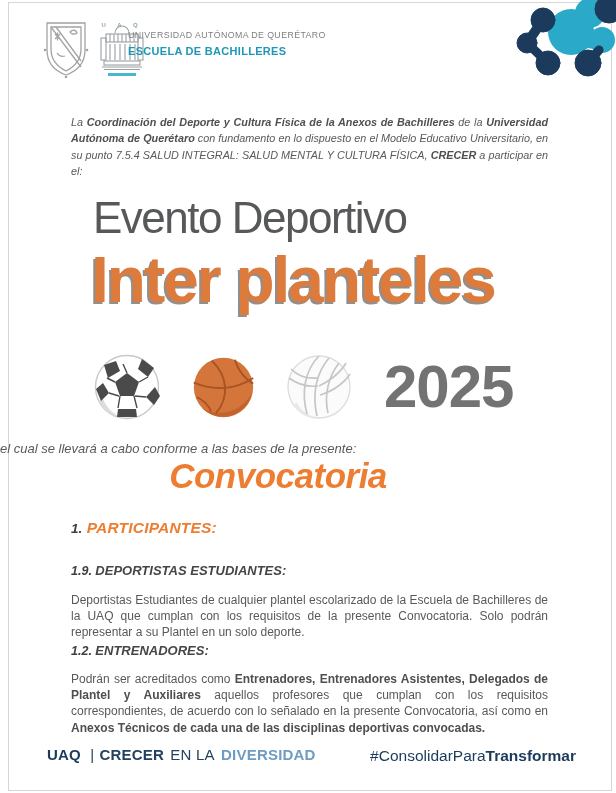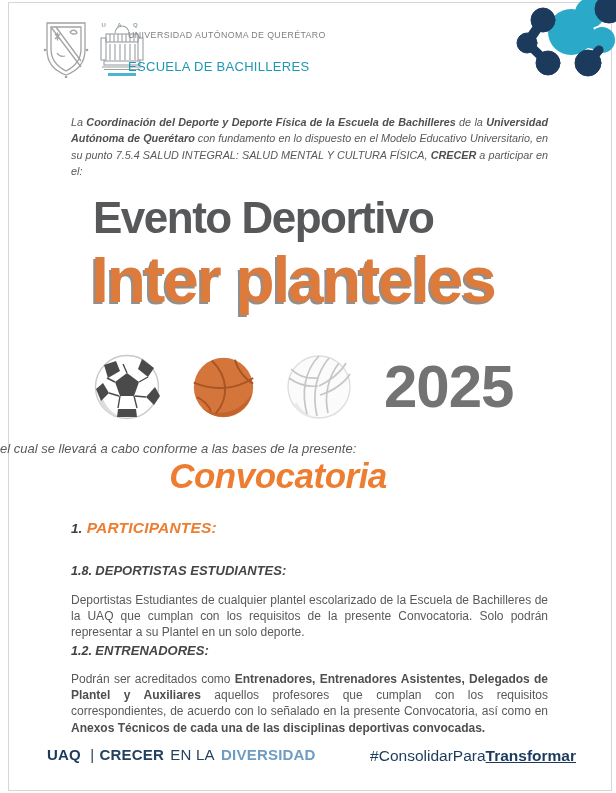--- a/index.html
+++ b/index.html
@@ -15,36 +15,36 @@
     border: 1px solid #d6d6d6;
     pointer-events: none;
   }
   
   .logos { position: absolute; left: 42px; top: 20px; display: flex; gap: 8px; }
   .header-text { position: absolute; left: 128px; top: 30px; }
   .university-name {
     font-size: 8.8px; letter-spacing: 0.4px; color: #7f7f7f; font-weight: 500;
   }
   .school-name {
-    font-size: 13px; letter-spacing: 0.3px; color: #1E98B4; font-weight: normal; margin-top: 19px;
+    font-size: 11px; letter-spacing: 0.3px; color: #1E98B4; font-weight: bold; margin-top: 5px;
   }
   .molecule { position: absolute; top: 0; right: 0; }
 
   
   .intro {
     position: absolute; left: 71px; top: 103px; width: 477px;
     font-size: 10.8px; line-height: 16.5px; color: #595959;
     font-style: italic; text-align: justify;
   }
   .intro b { color: #4f4f4f; }
 
   
   .title-evento {
     position: absolute; left: 93px; top: 193px;
-    font-size: 44px; font-weight: 700; letter-spacing: -1.5px;
+    font-size: 44px; font-weight: 400; letter-spacing: -1.5px;
     color: #57585A;
   }
   .title-inter {
     position: absolute; left: 91px; top: 243px;
     font-size: 64px; font-weight: 800; letter-spacing: -2px;
     color: #DD7B3C;
     text-shadow: -2px 2px 0 #8f8f8f;
   }
 
   
@@ -98,21 +98,21 @@
   }
   .f-uaq { font-weight: bold; color: #1B3A5C; }
   .f-div-bar { font-weight: 300; color: #1B3A5C; margin: 0 5px; }
   .f-crecer { font-weight: bold; }
   .f-enla { font-weight: 400; margin: 0 2px; }
   .f-diversidad { font-weight: bold; color: #6E9CC3; }
   .footer-right {
     position: absolute; right: 40px; top: 747px;
     font-size: 15.5px; color: #1B3A5C; white-space: nowrap;
   }
-  .f-hash-bold { font-weight: bold; text-decoration: underline; }
+  .f-hash-bold { font-weight: bold; }
 </style>
 </head>
 <body>
 
 <div class="page-frame"></div>
 
 <svg class="molecule" width="145" height="105" viewBox="0 0 145 105">
   <g fill="#2BA9C8">
     <circle cx="100" cy="32" r="23"></circle>
     <circle cx="119" cy="13" r="15"></circle>
@@ -162,21 +162,21 @@
     </g>
     <rect x="10" y="53" width="28" height="3" fill="#2BA9C8" opacity="0.85"></rect>
   </svg>
 </div>
 
 <div class="header-text">
   <div class="university-name">UNIVERSIDAD AUTÓNOMA DE QUERÉTARO</div>
   <div class="school-name">ESCUELA DE BACHILLERES</div>
 </div>
 
-<p class="intro"><span>La </span><b>Coordinación del Deporte y Deporte Física de la Escuela de Bachilleres</b><span> de la </span><b>Universidad Autónoma de Querétaro</b><span> con fundamento en lo dispuesto en el Modelo Educativo Universitario, en su punto 7.5.4 SALUD INTEGRAL: SALUD MENTAL Y CULTURA FÍSICA, </span><b>CRECER</b><span> a participar en el:</span></p>
+<p class="intro"><span>La </span><b>Coordinación del Deporte y Cultura Física de la Anexos de Bachilleres</b><span> de la </span><b>Universidad Autónoma de Querétaro</b><span> con fundamento en lo dispuesto en el Modelo Educativo Universitario, en su punto 7.5.4 SALUD INTEGRAL: SALUD MENTAL Y CULTURA FÍSICA, </span><b>CRECER</b><span> a participar en el:</span></p>
 
 <div class="title-evento">Evento Deportivo</div>
 <div class="title-inter">Inter planteles</div>
 
 <div class="balls-row">
   <svg class="ball" viewBox="0 0 70 70">
     <circle cx="34" cy="35" r="31.5" fill="#ffffff" stroke="#c9c9c9" stroke-width="1.4"></circle>
     <path d="M6 50 A31.5 31.5 0 0 0 30 66 A34 34 0 0 1 9 44 Z" fill="#dcdcdc"></path>
     <g fill="#4a4a4b">
       <path d="M34 21 L46 30 L41 44 L27 44 L22 30 Z"></path>
@@ -218,21 +218,21 @@
 
 <div class="subtitle">el cual se llevará a cabo conforme a las bases de la presente:</div>
 <div class="convocatoria">Convocatoria</div>
 
 <div class="section-heading sec1">
   <span class="sec-num">1.</span>
   <span class="sec-label">PARTICIPANTES:</span>
 </div>
 
 <div class="section-heading sec-sub sec11">
-  <span class="sec-num">1.8.</span>
+  <span class="sec-num">1.9.</span>
   <span class="sec-label">DEPORTISTAS ESTUDIANTES:</span>
 </div>
 <p class="body-par body1">Deportistas Estudiantes de cualquier plantel escolarizado de la Escuela de Bachilleres de la UAQ que cumplan con los requisitos de la presente Convocatoria. Solo podrán representar a su Plantel en un solo deporte.</p>
 
 <div class="section-heading sec-sub sec12">
   <span class="sec-num">1.2.</span>
   <span class="sec-label">ENTRENADORES:</span>
 </div>
 <p class="body-par body2"><span>Podrán ser acreditados como </span><b>Entrenadores, Entrenadores Asistentes, Delegados de Plantel y Auxiliares</b><span> aquellos profesores que cumplan con los requisitos correspondientes, de acuerdo con lo señalado en la presente Convocatoria, así como en </span><b>Anexos Técnicos de cada una de las disciplinas deportivas convocadas.</b></p>
 

